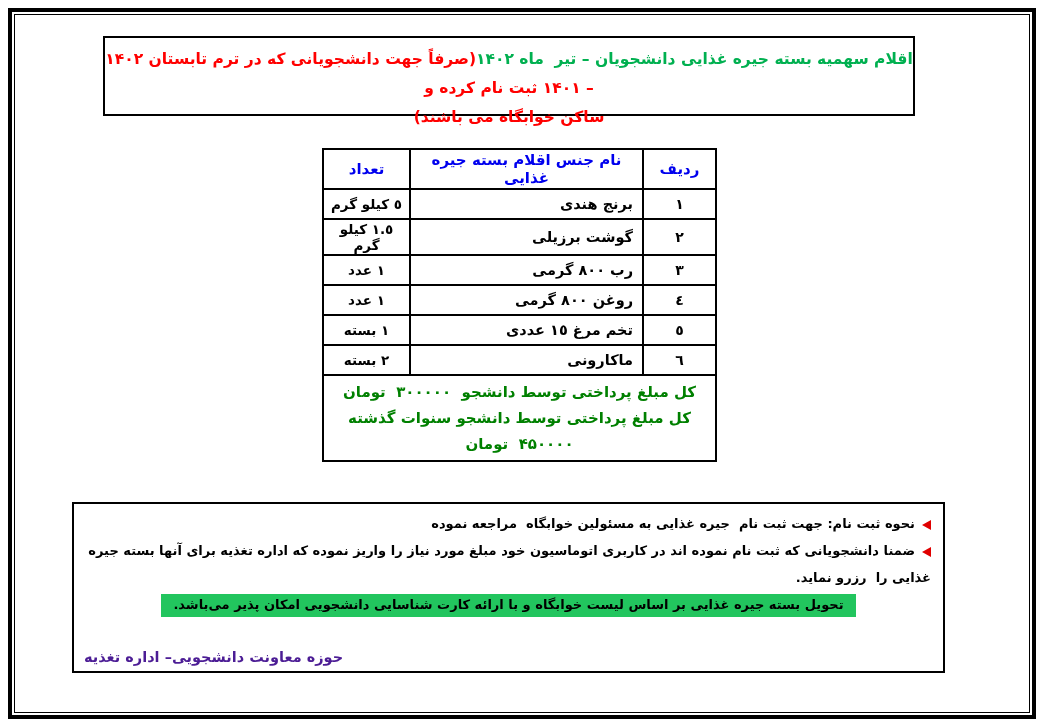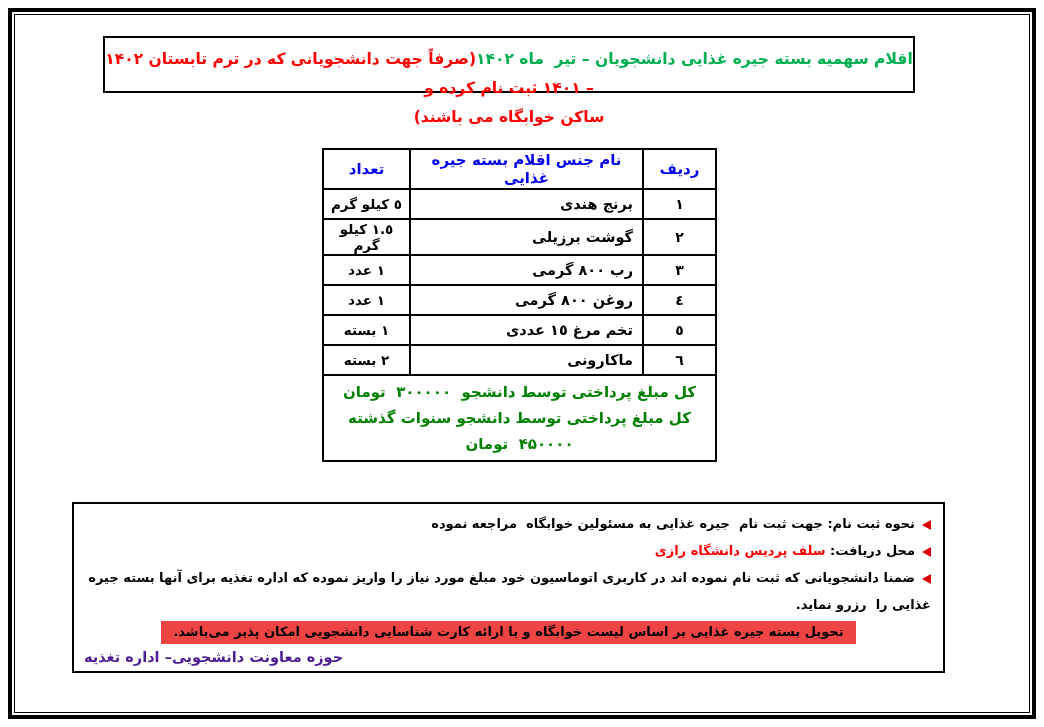--- a/index.html
+++ b/index.html
@@ -5,21 +5,21 @@
   html,body { margin:0; padding:0; background:#fff; }
   .page {
     position:relative; width:1044px; height:727px; background:#fff;
     font-family:"DejaVu Sans", sans-serif; overflow:hidden;
   }
   .frame-outer { position:absolute; inset:8px; border:4px solid #000; pointer-events:none; }
   .frame-inner { position:absolute; inset:14px; border:1px solid #000; pointer-events:none; }
 
   
   .header-box {
-    position:absolute; left:103px; top:36px; width:812px; height:57px;
+    position:absolute; left:103px; top:36px; width:812px; height:80px;
     border:2px solid #000; box-sizing:border-box;
     direction:rtl; text-align:center; padding-top:7px;
   }
   .header-line { font-size:15.5px; font-weight:bold; line-height:29px; white-space:pre-wrap; }
   .t-green { color:#00B050; }
   .t-red   { color:#FF0000; }
 
   
   .ration-table-wrap { position:absolute; left:322px; top:148px; direction:rtl; }
   table.ration { border-collapse:collapse; table-layout:fixed; width:393px; background:#fff; }
@@ -45,21 +45,21 @@
   .note-line { font-size:13px; font-weight:bold; color:#000; line-height:27px; white-space:pre-wrap; }
   .bullet {
     display:inline-block; width:0; height:0; vertical-align:middle;
     border-top:5px solid transparent; border-bottom:5px solid transparent;
     border-right:9px solid #E00000; margin-left:7px;
   }
   .note-label { font-weight:bold; }
   .note-red { color:#FF0000; font-weight:bold; }
   .highlight-wrap { text-align:center; margin-top:3px; }
   .highlight-bar {
-    display:inline-block; background:#ef4444; color:#000; font-size:13px; font-weight:bold;
+    display:inline-block; background:#22c55e; color:#000; font-size:13px; font-weight:bold;
     padding:2px 12px 3px 12px; line-height:18px;
   }
   .dept-footer {
     position:absolute; left:10px; bottom:6px; direction:rtl;
     font-size:14.5px; font-weight:bold; color:#4c1d95;
   }
 </style>
 </head>
 <body>
 
@@ -124,20 +124,19 @@
             <div class="total-line">کل مبلغ پرداختی توسط دانشجو  ۳۰۰۰۰۰  تومان</div>
             <div class="total-line">کل مبلغ پرداختی توسط دانشجو سنوات گذشته  ۴۵۰۰۰۰  تومان</div>
           </td>
         </tr>
       </tfoot>
     </table>
   </div>
 
   <div class="notes-box">
     <div class="note-line"><span class="bullet"></span><span class="note-label">نحوه ثبت نام:</span><span> جهت ثبت نام  جیره غذایی به مسئولین خوابگاه  مراجعه نموده</span></div>
-    <div class="note-line"><span class="bullet"></span><span class="note-label">محل دریافت:</span><span> </span><span class="note-red">سلف پردیس دانشگاه رازی</span></div>
     <div class="note-line"><span class="bullet"></span><span>ضمنا دانشجویانی که ثبت نام نموده اند در کاربری اتوماسیون خود مبلغ مورد نیاز را واریز نموده که اداره تغذیه برای آنها بسته جیره غذایی را  رزرو نماید.</span></div>
     <div class="highlight-wrap">
       <span class="highlight-bar">تحویل بسته جیره غذایی بر اساس لیست خوابگاه و با ارائه کارت شناسایی دانشجویی امکان پذیر می‌باشد.</span>
     </div>
     <div class="dept-footer">حوزه معاونت دانشجویی– اداره تغذیه</div>
   </div>
 </div>
 
 </body></html>

